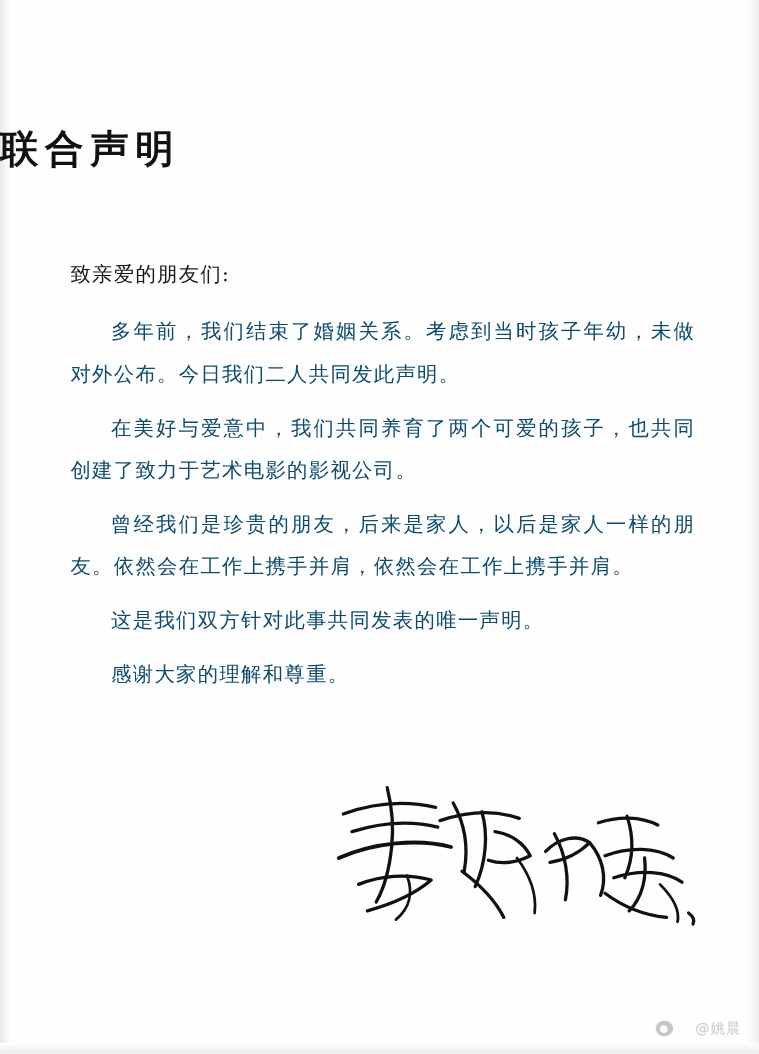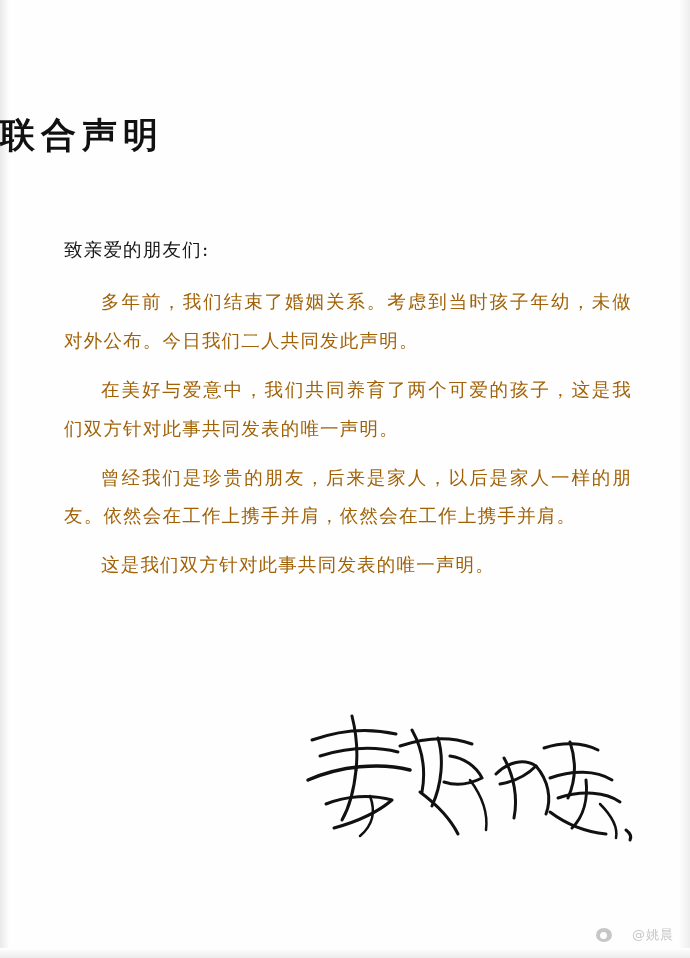--- a/index.html
+++ b/index.html
@@ -70,21 +70,21 @@
     line-height: 1.9;
     letter-spacing: 1.2px;
     color: #161616;
     margin-bottom: 16px;
   }
 
   .para {
     font-size: 18.5px;
     line-height: 2.1;
     letter-spacing: 1.2px;
-    color: #a16207;
+    color: #0c4a6e;
     text-indent: 2em;
     margin: 0 0 10px 0;
     text-align: justify;
     text-justify: inter-character;
   }
 
   .signature-area {
     position: absolute;
     left: 300px;
     top: 700px;
@@ -135,23 +135,24 @@
 
   <div class="page-edge-left"></div>
   <div class="page-edge-right"></div>
   <div class="page-edge-bottom"></div>
 
   <div class="title">联合声明</div>
 
   <div class="body-block">
     <div class="salutation">致亲爱的朋友们:</div>
     <p class="para">多年前，我们结束了婚姻关系。考虑到当时孩子年幼，未做对外公布。今日我们二人共同发此声明。</p>
-    <p class="para">在美好与爱意中，我们共同养育了两个可爱的孩子，这是我们双方针对此事共同发表的唯一声明。</p>
+    <p class="para">在美好与爱意中，我们共同养育了两个可爱的孩子，也共同创建了致力于艺术电影的影视公司。</p>
     <p class="para">曾经我们是珍贵的朋友，后来是家人，以后是家人一样的朋友。依然会在工作上携手并肩，依然会在工作上携手并肩。</p>
     <p class="para">这是我们双方针对此事共同发表的唯一声明。</p>
+    <p class="para">感谢大家的理解和尊重。</p>
   </div>
 
   <div class="signature-area">
     <svg width="340" height="160" viewBox="0 0 340 160" fill="none" xmlns="http://www.w3.org/2000/svg">
       <g stroke="#111111" stroke-linecap="round" stroke-linejoin="round" fill="none">
 
         <path d="M12 40 C40 30, 70 28, 96 34" stroke-width="3"></path>
         <path d="M52 16 C56 32, 58 52, 56 70" stroke-width="3"></path>
         <path d="M20 56 C46 48, 74 46, 98 52" stroke-width="3"></path>
         <path d="M8 80 C40 66, 80 62, 110 70" stroke-width="3.5"></path>

